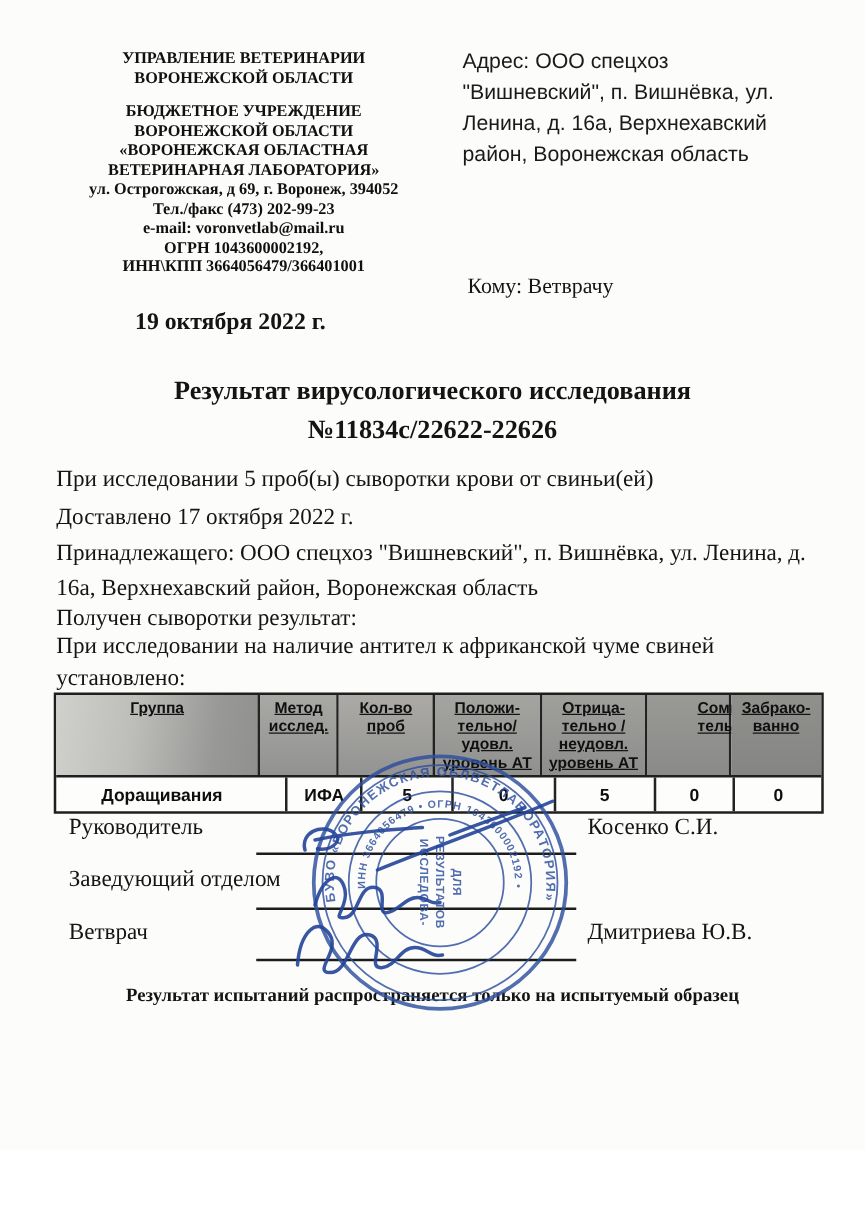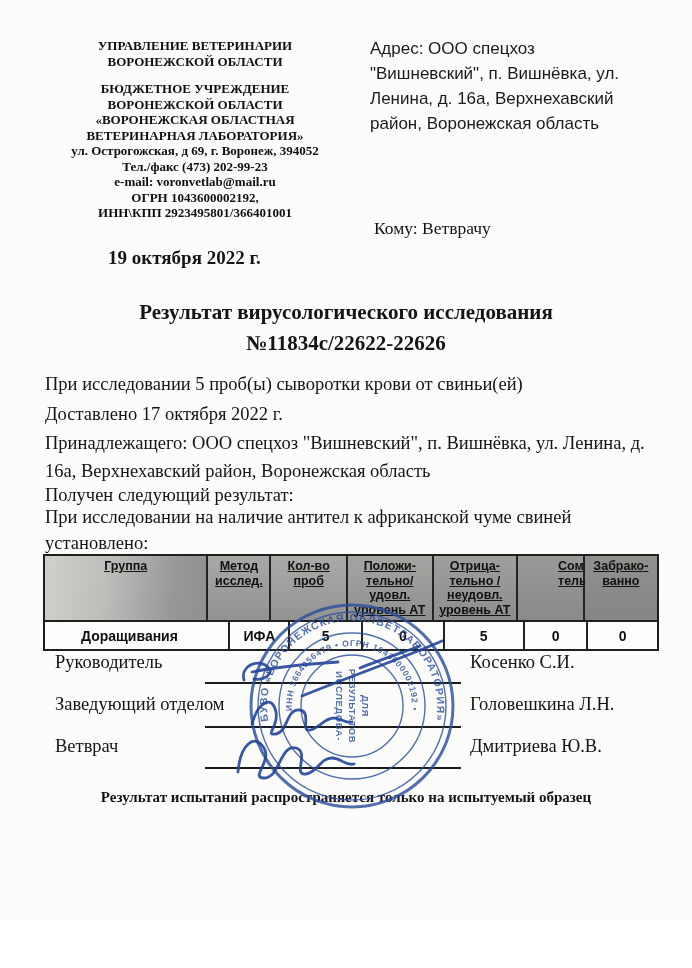--- a/index.html
+++ b/index.html
@@ -69,37 +69,37 @@
     <div>ВОРОНЕЖСКОЙ ОБЛАСТИ</div>
     <div class="gap"></div>
     <div>БЮДЖЕТНОЕ УЧРЕЖДЕНИЕ</div>
     <div>ВОРОНЕЖСКОЙ ОБЛАСТИ</div>
     <div>«ВОРОНЕЖСКАЯ ОБЛАСТНАЯ</div>
     <div>ВЕТЕРИНАРНАЯ ЛАБОРАТОРИЯ»</div>
     <div>ул. Острогожская, д 69, г. Воронеж, 394052</div>
     <div>Тел./факс  (473) 202-99-23</div>
     <div>e-mail:  voronvetlab@mail.ru</div>
     <div>ОГРН 1043600002192,</div>
-    <div>ИНН\КПП 2923495801/366401001</div>
+    <div>ИНН\КПП 3664056479/366401001</div>
   </div>
 
   <div class="addr">Адрес: ООО спецхоз "Вишневский", п. Вишнёвка, ул. Ленина, д. 16а, Верхнехавский район, Воронежская область</div>
   <div class="komu">Кому: Ветврачу</div>
 
   <div class="date">19 октября 2022 г.</div>
 
   <div class="title">
     <div>Результат вирусологического исследования</div>
     <div>№11834с/22622-22626</div>
   </div>
 
   <div class="p p1">При исследовании 5 проб(ы) сыворотки крови от свиньи(ей)</div>
   <div class="p p2">Доставлено 17 октября 2022 г.</div>
   <div class="p p3">Принадлежащего: ООО спецхоз "Вишневский", п. Вишнёвка, ул. Ленина, д. 16а, Верхнехавский район, Воронежская область</div>
-  <div class="p p4">Получен следующий результат:</div>
+  <div class="p p4">Получен сыворотки результат:</div>
   <div class="p p5">При исследовании на наличие антител к африканской чуме свиней установлено:</div>
 
   <div class="tbl">
     <div class="tbl-head">
       <div class="th c1 th1">Группа</div>
       <div class="th c2 th2">Метод
 исслед.</div>
       <div class="th c3 th3">Кол-во проб</div>
       <div class="th c4 th4">Положи-
 тельно/
@@ -123,21 +123,20 @@
       <div class="td c6">0</div>
       <div class="td c7">0</div>
     </div>
   </div>
 
   <div class="sig-role r1">Руководитель</div>
   <div class="sig-name r1">Косенко С.И.</div>
   <div class="sig-line l1"></div>
 
   <div class="sig-role r2">Заведующий отделом</div>
-  <div class="sig-name r2">Головешкина Л.Н.</div>
   <div class="sig-line l2"></div>
 
   <div class="sig-role r3">Ветврач</div>
   <div class="sig-name r3">Дмитриева Ю.В.</div>
   <div class="sig-line l3"></div>
 
   <div class="footer">Результат испытаний распространяется только на испытуемый образец</div>
 
   <svg class="overlay" viewBox="0 0 692 968">
     <defs>

